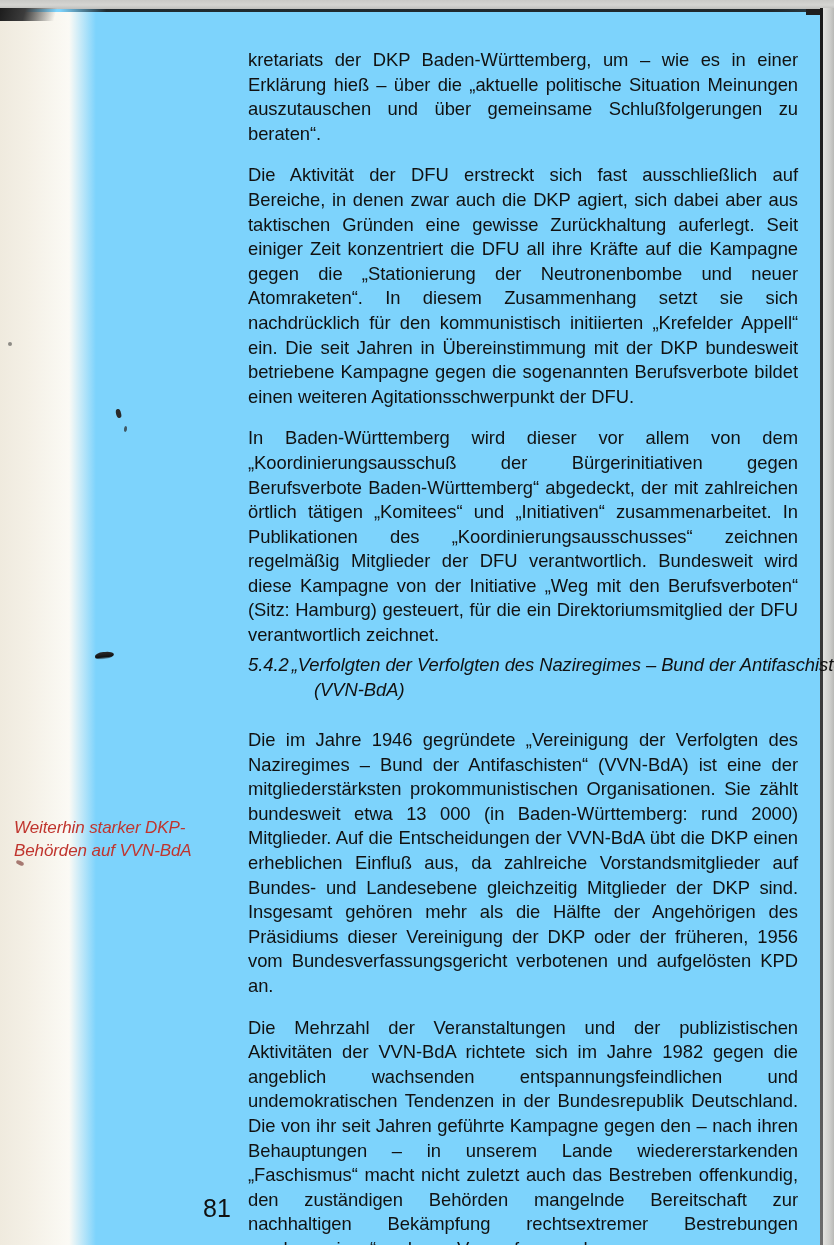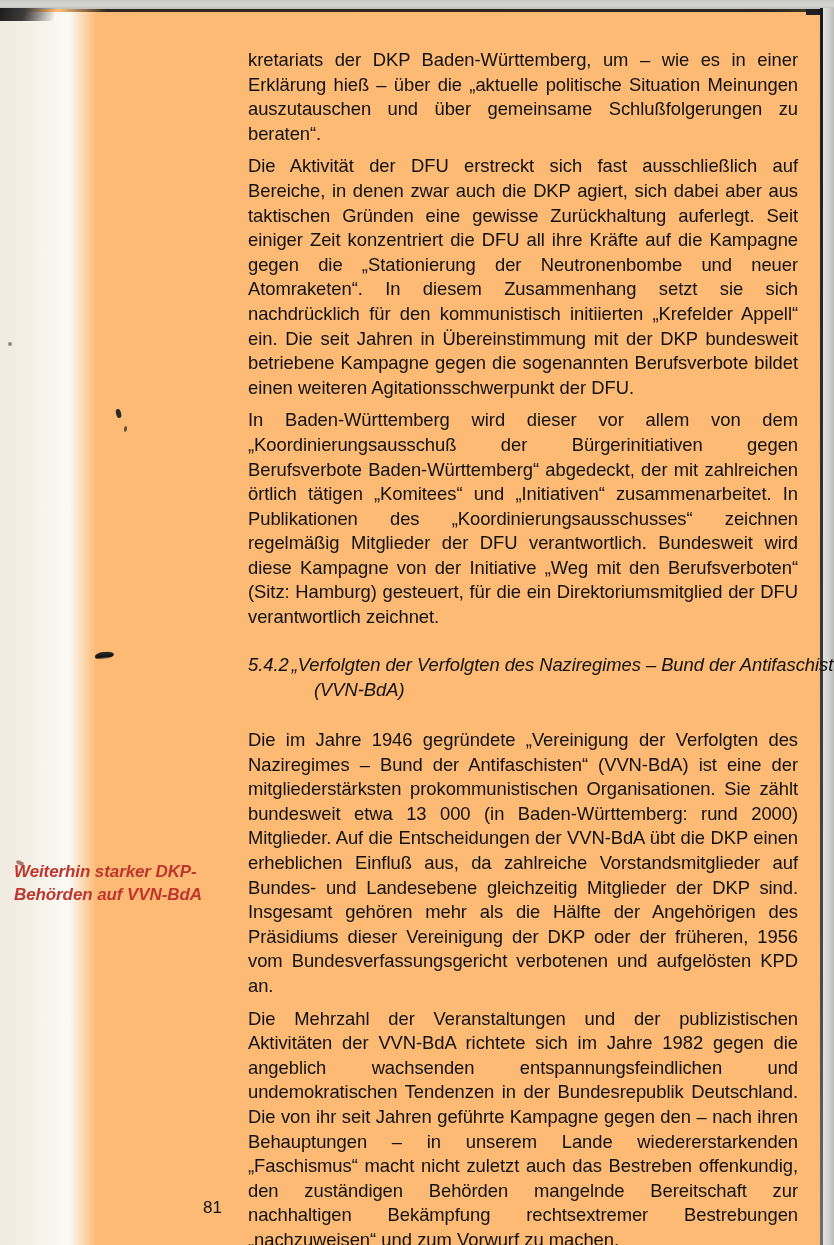--- a/index.html
+++ b/index.html
@@ -7,21 +7,21 @@
     margin: 0;
     padding: 0;
     background: #ffffff;
   }
 
   .page {
     position: relative;
     width: 834px;
     height: 1245px;
     overflow: hidden;
-    background: #fdba74;
+    background: #7dd3fc;
     font-family: "Liberation Sans", sans-serif;
     color: #111111;
     -webkit-font-smoothing: antialiased;
   }
 
   
   .scan-top-band {
     position: absolute;
     left: 0; top: 0;
     width: 834px; height: 9px;
@@ -116,21 +116,21 @@
     margin: 0;
     font-size: 18.4px;
     line-height: 24.6px;
     text-align: justify;
     text-justify: inter-word;
     letter-spacing: -0.05px;
     word-spacing: 0.2px;
   }
 
   
-  p.body + p.body { margin-top: 8px; }
+  p.body + p.body { margin-top: 17px; }
 
   
   p.body { hyphens: manual; }
 
   
   .heading {
     position: absolute;
     left: 248px;
     top: 652px;
     width: 550px;
@@ -146,33 +146,32 @@
 
   
   .margin-note {
     position: absolute;
     left: 14px;
     top: 816px;
     width: 230px;
     font-size: 17px;
     line-height: 23px;
     font-style: italic;
-    font-weight: 700;
+    font-weight: 400;
     color: #c0352e;
     letter-spacing: -0.1px;
-    margin-top: 44px;
   }
   .margin-note .nl { display: block; }
 
   
   .folio {
     position: absolute;
     left: 203px;
     top: 1196px;
-    font-size: 17px;
+    font-size: 25px;
     line-height: 24.6px;
     color: #111111;
   }
 </style>
 </head>
 <body>
 
 <div class="page">
 
   <div class="scan-gutter"></div>

